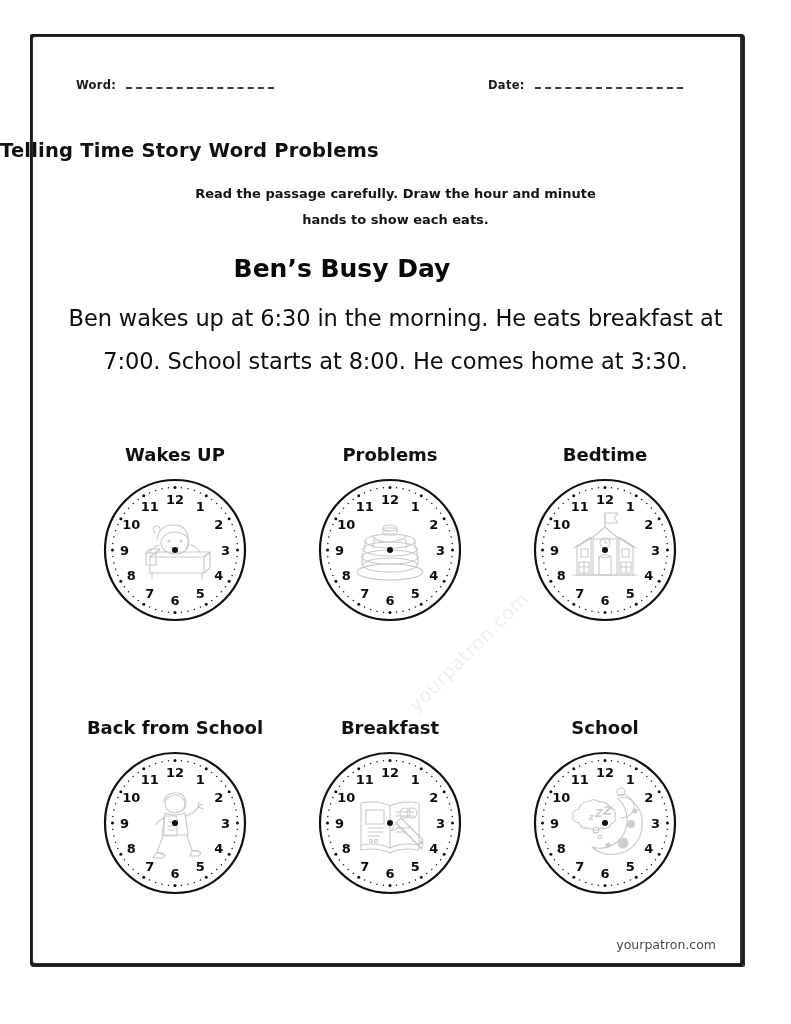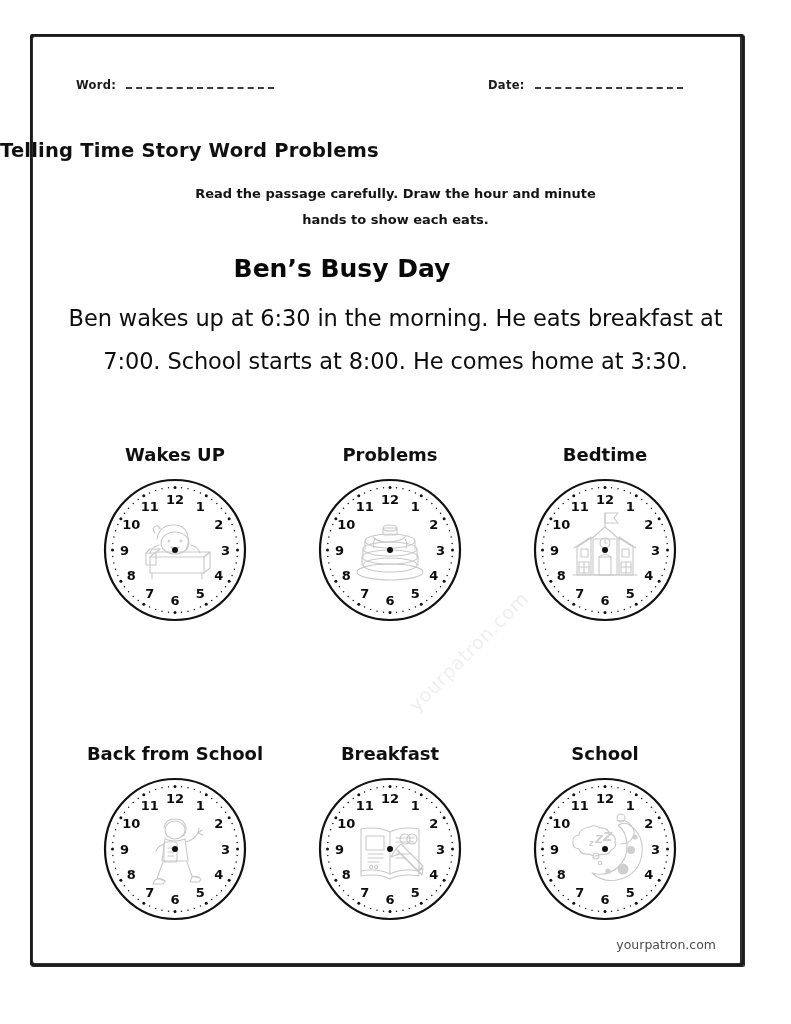--- a/index.html
+++ b/index.html
@@ -127,21 +127,21 @@
     position: absolute;
     top: 444px;
     left: 70px;
     width: 640px;
   }
   .clock-row {
     display: flex;
     justify-content: space-between;
     align-items: flex-start;
   }
-  .clock-row.row-2 { margin-top: 120px; }
+  .clock-row.row-2 { margin-top: 94px; }
   .clock-cell {
     width: 210px;
     display: flex;
     flex-direction: column;
     align-items: center;
   }
   .clock-caption {
     font-size: 18px;
     font-weight: 600;
     color: #101010;

